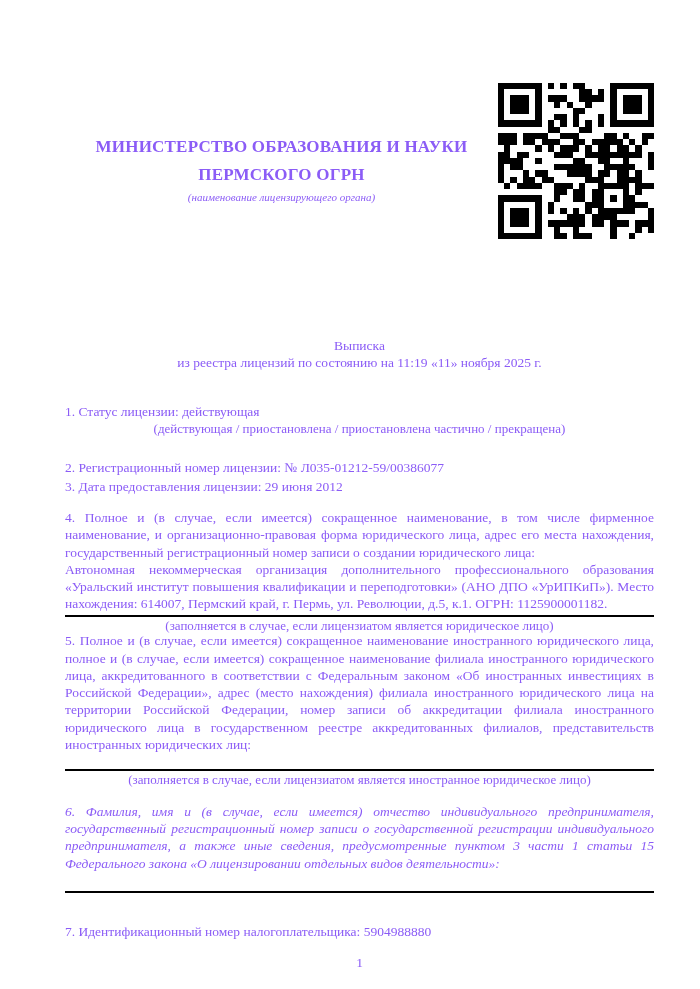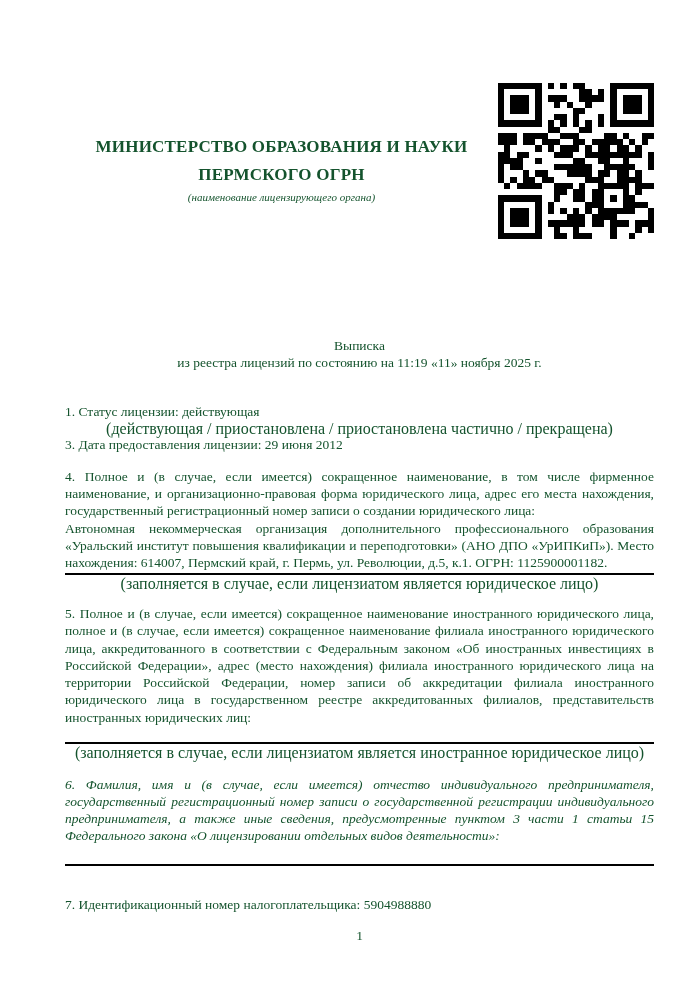--- a/index.html
+++ b/index.html
@@ -1,43 +1,43 @@
 <!DOCTYPE html>
 <html lang="ru"><head>
 <meta charset="utf-8">
 <style>
   html,body { margin:0; padding:0; background:#ffffff; }
   .page {
     width:692px; height:989px; box-sizing:border-box;
     padding:83px 38px 0 65px;
-    background:#ffffff; color:#14532d;
+    background:#ffffff; color:#8b5cf6;
     font-family:"Liberation Serif", serif;
     font-size:13.5px; line-height:17.3px;
     position:relative; overflow:hidden;
   }
   p { margin:0; }
   .header-row { display:flex; justify-content:space-between; align-items:flex-start; }
   .ministry { width:440px; text-align:center; margin-top:50px; }
   .ministry-name { font-weight:bold; font-size:17px; line-height:28px; letter-spacing:0.2px; }
   .small-caption { font-size:11px; line-height:13.5px;font-style:italic; }
   .ministry .small-caption { margin-top:2px; }
   .qr-box { width:156px; height:156px; flex:0 0 auto; }
   .title-block { text-align:center; margin-top:98px; }
   .items .item1 { margin-top:31px; }
   .items .item2 { margin-top:24px; }
   .items .item3 { margin-top:1px; }
   .items .item4 { margin-top:14px; }
-  .items .item5 { margin-top:14px; }
+  .items .item5 { }
   .items .item6 { margin-top:16px;font-style:italic; }
   .items .item7 { margin-top:30px; }
   .just { text-align:justify; }
   .rule { border-top:2px solid #000; height:0; margin-top:2px; }
   .rule-gap { margin-top:16px; }
   .rule-gap-sm { margin-top:19px; }
-  .caption-center { font-size:16px; line-height:13.5px; text-align:center; margin-top:2px; }
+  .caption-center { font-size:13px; line-height:13.5px; text-align:center; margin-top:2px; }
   .page-number { text-align:center; margin-top:14px; }
 </style>
 </head>
 <body>
 
 <div class="page">
 
   <div class="header-row">
     <div class="ministry">
       <div class="ministry-name">МИНИСТЕРСТВО ОБРАЗОВАНИЯ И НАУКИ</div>
@@ -383,20 +383,23 @@
     <p>из реестра лицензий по состоянию на 11:19 «11» ноября 2025 г.</p>
   </div>
 
   <div class="items">
 
     <div class="item1">
       <p>1. Статус лицензии: действующая</p>
       <p class="caption-center">(действующая / приостановлена / приостановлена частично / прекращена)</p>
     </div>
 
+    <div class="item2">
+      <p>2. Регистрационный номер лицензии: № Л035-01212-59/00386077</p>
+    </div>
 
     <div class="item3">
       <p>3. Дата предоставления лицензии: 29 июня 2012</p>
     </div>
 
     <div class="item4">
       <p class="just">4. Полное и (в случае, если имеется) сокращенное наименование, в том числе фирменное наименование, и организационно-правовая форма юридического лица, адрес его места нахождения, государственный регистрационный номер записи о создании юридического лица:</p>
       <p class="just">Автономная некоммерческая организация дополнительного профессионального образования «Уральский институт повышения квалификации и переподготовки» (АНО ДПО «УрИПКиП»). Место нахождения: 614007, Пермский край, г. Пермь, ул. Революции, д.5, к.1. ОГРН: 1125900001182.</p>
       <div class="rule"></div>
       <p class="caption-center">(заполняется в случае, если лицензиатом является юридическое лицо)</p>

